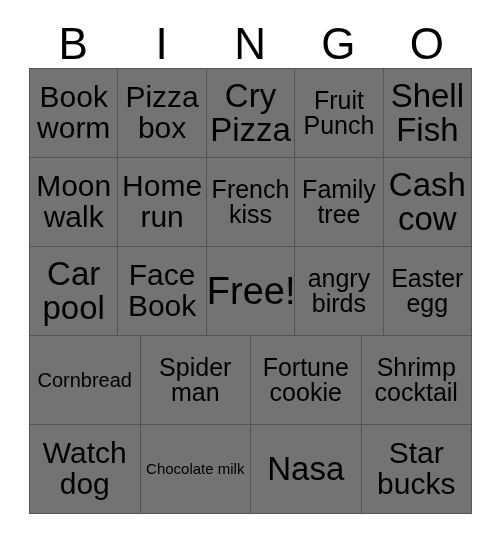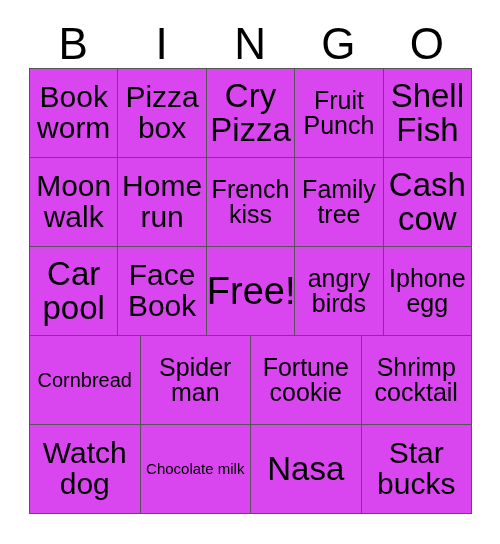--- a/index.html
+++ b/index.html
@@ -53,21 +53,21 @@
     height: 89px;
     border-right: 1px solid #555;
     border-bottom: 1px solid #555;
     box-sizing: border-box;
     display: flex;
     flex-direction: column;
     align-items: center;
     justify-content: center;
     overflow: hidden;
     position: relative;
-    background: #d946ef;
+    background: #737373;
     text-align: center;
   }
   .cell-text {
     display: block;
     width: 100%;
     line-height: 1.02;
     color: #000;
     white-space: normal;
     word-break: keep-all;
     padding: 0;
@@ -138,21 +138,21 @@
       <div class="cell sz-lg">
           <span class="cell-text">Face Book</span>
         </div>
       <div class="cell sz-free">
           <span class="cell-text">Free!</span>
         </div>
       <div class="cell sz-md">
           <span class="cell-text">angry birds</span>
         </div>
       <div class="cell sz-md">
-          <span class="cell-text">Iphone egg</span>
+          <span class="cell-text">Easter egg</span>
         </div>
     </div>
 
     <div class="grid-row">
       <div class="cell sz-sm">
           <span class="cell-text">Cornbread</span>
         </div>
       <div class="cell sz-md">
           <span class="cell-text">Spider man</span>
         </div>

